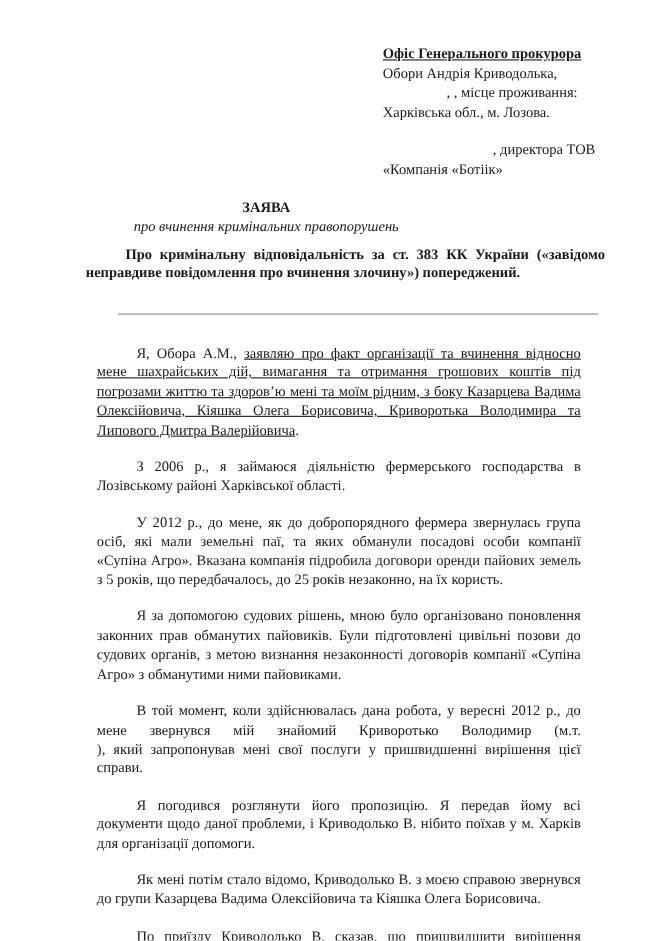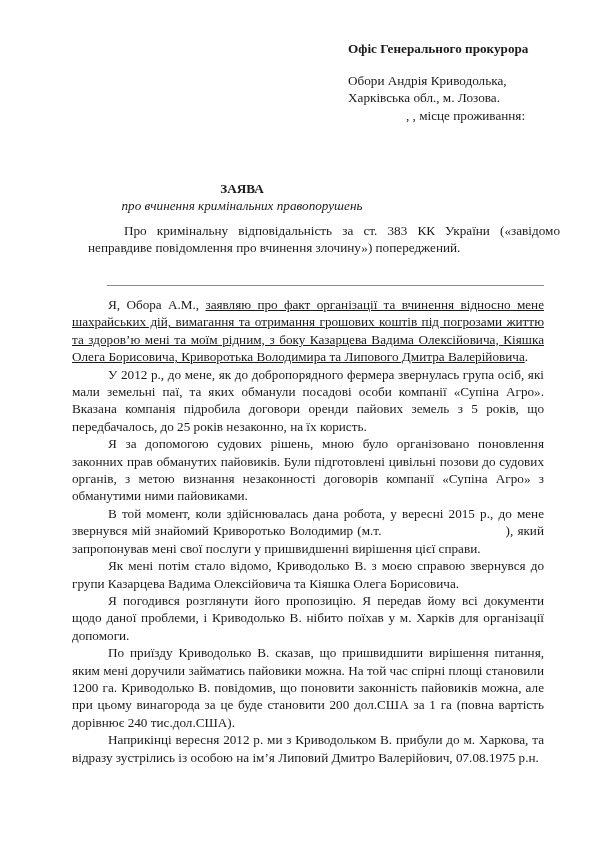--- a/index.html
+++ b/index.html
@@ -7,67 +7,70 @@
       width: 605px; height: 855px; overflow: hidden; position: relative;
       font-family: "Liberation Serif", "DejaVu Serif", serif;
       color: #1a1a1a;
       font-size: 13.2px;
     }
     .page { position: absolute; left: 0; top: 0; width: 605px; height: 855px; }
     .addressee {
       position: absolute; left: 348px; top: 40px; width: 240px;
       line-height: 17.5px;
     }
-    .addressee .office { font-weight: bold; margin-bottom: 14px; display: block; }
+    .addressee .office { font-weight: bold; margin-bottom: 0; display: block; text-decoration: underline; }
     .addressee .line { display: block; white-space: nowrap; }
     .addressee .gap { height: 17px; }
     .title-block { position: absolute; left: 0; top: 180px; width: 484px; text-align: center; line-height: 17px; }
     .title { font-weight: bold; display: block; }
     .subtitle { display: block; font-style: italic; }
     .warning {
-      position: absolute; left: 88px; top: 222px; width: 472px;
-      text-align: justify; line-height: 17px; text-indent: 36px;
+      position: absolute; left: 78px; top: 222px; width: 472px;
+      text-align: justify; line-height: 17px; text-indent: 36px; font-weight: bold;
     }
     .sig-line {
       position: absolute; left: 107px; top: 285px; width: 437px; height: 0;
       border-top: 1.5px solid #8a8a8a;
     }
     .body-text {
       position: absolute; left: 72px; top: 296px; width: 472px;
       line-height: 17.4px; text-align: justify;
     }
-    .body-text p { margin: 0; text-indent: 36px; }
+    .body-text p { margin: 16px; text-indent: 36px; }
     .u { text-decoration: underline; }
   </style>
 </head>
 <body>
 
 <div class="page">
 
   <div class="addressee">
     <span class="office line">Офіс Генерального прокурора</span>
     <span class="line">Обори Андрія Криводолька,</span>
+    <span class="line" style="padding-left:58px;">,      , місце проживання:</span>
     <span class="line">Харківська обл., м. Лозова.</span>
-    <span class="line" style="padding-left:58px;">,      , місце проживання:</span>
     <div class="gap"></div>
+    <span class="line" style="padding-left:100px;">, директора ТОВ</span>
+    <span class="line">«Компанія «Ботіік»</span>
   </div>
 
   <div class="title-block">
     <span class="title">ЗАЯВА</span>
     <span class="subtitle">про вчинення кримінальних правопорушень</span>
   </div>
 
   <div class="warning">Про кримінальну відповідальність за ст. 383 КК України («завідомо неправдиве повідомлення про вчинення злочину») попереджений.</div>
 
   <div class="sig-line"></div>
 
   <div class="body-text">
     <p><span>Я, Обора А.М., </span><span class="u">заявляю про факт організації та вчинення відносно мене шахрайських дій, вимагання та отримання грошових коштів під погрозами життю та здоров’ю мені та моїм рідним, з боку Казарцева Вадима Олексійовича, Кіяшка Олега Борисовича, Криворотька Володимира та Липового Дмитра Валерійовича</span><span>.</span></p>
+    <p>З 2006 р., я займаюся діяльністю фермерського господарства в Лозівському районі Харківської області.</p>
     <p>У 2012 р., до мене, як до добропорядного фермера звернулась група осіб, які мали земельні паї, та яких обманули посадові особи компанії «Супіна Агро». Вказана компанія підробила договори оренди пайових земель з 5 років, що передбачалось, до 25 років незаконно, на їх користь.</p>
     <p>Я за допомогою судових рішень, мною було організовано поновлення законних прав обманутих пайовиків. Були підготовлені цивільні позови до судових органів, з метою визнання незаконності договорів компанії «Супіна Агро» з обманутими ними пайовиками.</p>
-    <p style="white-space:pre-wrap;">В той момент, коли здійснювалась дана робота, у вересні 2015 р., до мене звернувся мій знайомий Криворотько Володимир (м.т.                              ), який запропонував мені свої послуги у пришвидшенні вирішення цієї справи.</p>
+    <p style="white-space:pre-wrap;">В той момент, коли здійснювалась дана робота, у вересні 2012 р., до мене звернувся мій знайомий Криворотько Володимир (м.т.                              ), який запропонував мені свої послуги у пришвидшенні вирішення цієї справи.</p>
+    <p>Я погодився розглянути його пропозицію. Я передав йому всі документи щодо даної проблеми, і Криводолько В. нібито поїхав у м. Харків для організації допомоги.</p>
     <p>Як мені потім стало відомо, Криводолько В. з моєю справою звернувся до групи Казарцева Вадима Олексійовича та Кіяшка Олега Борисовича.</p>
-    <p>Я погодився розглянути його пропозицію. Я передав йому всі документи щодо даної проблеми, і Криводолько В. нібито поїхав у м. Харків для організації допомоги.</p>
     <p>По приїзду Криводолько В. сказав, що пришвидшити вирішення питання, яким мені доручили займатись пайовики можна. На той час спірні площі становили 1200 га. Криводолько В. повідомив, що поновити законність пайовиків можна, але при цьому винагорода за це буде становити 200 дол.США за 1 га (повна вартість дорівнює 240 тис.дол.США).</p>
     <p>Наприкінці вересня 2012 р. ми з Криводольком В. прибули до м. Харкова, та відразу зустрілись із особою на ім’я Липовий Дмитро Валерійович, 07.08.1975 р.н.</p>
   </div>
 
 </div>
 
 </body></html>

